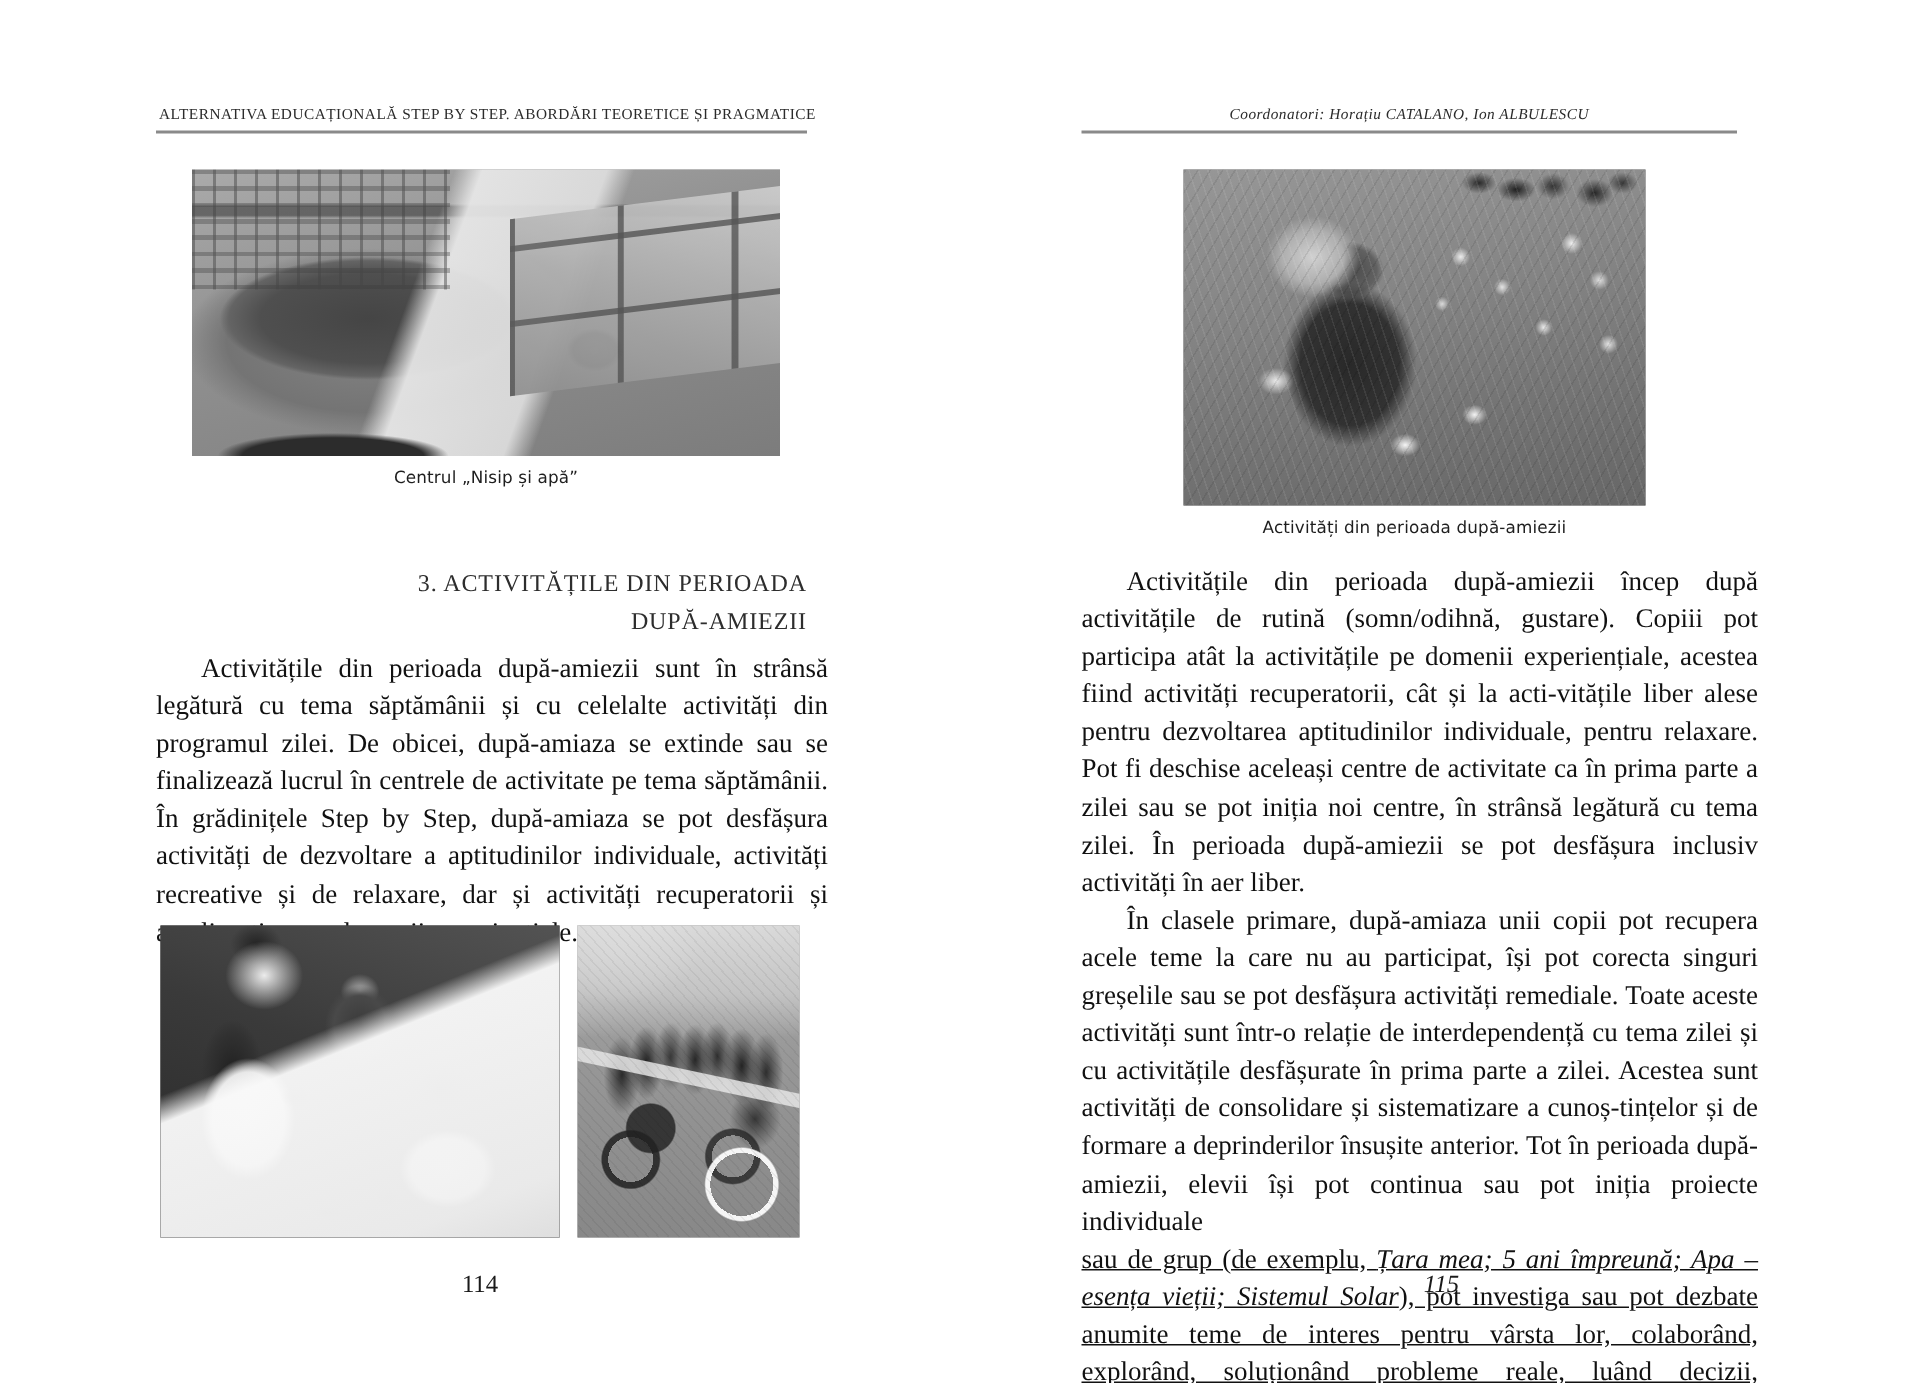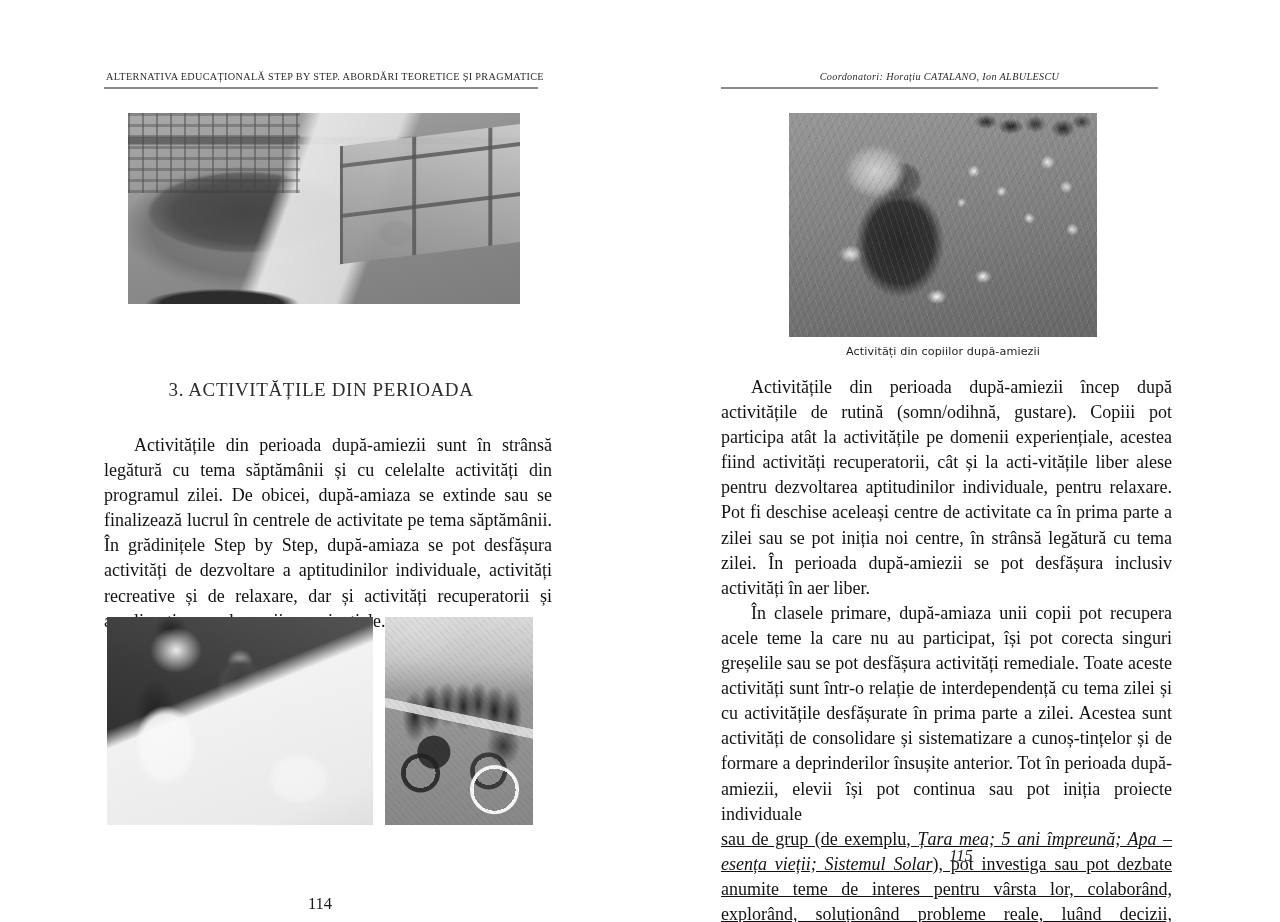--- a/index.html
+++ b/index.html
@@ -72,23 +72,23 @@
     font-family: "DejaVu Sans", sans-serif;
     font-size: 11.2px;
     letter-spacing: 0.1px;
     color: #1e1e1e;
     white-space: nowrap;
   }
 
   
   .sec-heading {
     position: absolute;
-    text-align: center;
-    font-family: "Liberation Serif", serif;
-    font-size: 19px;
+    text-align: right;
+    font-family: "Liberation Serif", serif;
+    font-size: 16px;
     letter-spacing: 0.6px;
     color: #2d2d2d;
     line-height: 25px;
   }
 
   
   .body-text {
     position: absolute;
     text-align: justify;
     text-justify: inter-word;
@@ -270,51 +270,53 @@
 <div class="page page-left">
 
   <div class="runhead runhead-left">
     <div class="runhead-text">ALTERNATIVA EDUCAȚIONALĂ STEP BY STEP. ABORDĂRI TEORETICE ȘI PRAGMATICE</div>
     <div class="runhead-rule"></div>
   </div>
 
   <div class="figure" style="left:128px; top:113px; width:392px; height:191px;">
     <div class="figure-img photo-sandwater"></div>
   </div>
+  <div class="caption" style="left:128px; top:312px; width:392px;">Centrul „Nisip și apă”</div>
 
   <div class="sec-heading" style="left:104px; top:377px; width:434px;">
     <div>3. ACTIVITĂȚILE DIN PERIOADA</div>
+    <div>DUPĂ-AMIEZII</div>
   </div>
 
   <div class="body-text" style="left:104px; top:433px; width:448px;">
     <p>Activitățile din perioada după-amiezii sunt în strânsă legătură cu tema săptămânii și cu celelalte activități din programul zilei. De obicei, după-amiaza se extinde sau se finalizează lucrul în centrele de activitate pe tema săptămânii. În grădinițele Step by Step, după-amiaza se pot desfășura activități de dezvoltare a aptitudinilor individuale, activități recreative și de relaxare, dar și activități recuperatorii și ameliorative, pe domenii experiențiale.</p>
   </div>
 
   <div class="figure" style="left:107px; top:617px; width:266px; height:208px;">
     <div class="figure-img photo-tablework"></div>
   </div>
 
   <div class="figure" style="left:385px; top:617px; width:148px; height:208px;">
     <div class="figure-img photo-outdoor"></div>
   </div>
 
-  <div class="folio" style="left:220px; top:846px;margin-top:48px;">114</div>
+  <div class="folio" style="left:220px; top:846px;">114</div>
 </div>
 
 <div class="page page-right">
 
   <div class="runhead runhead-right" style="left:81px;font-style:italic;">
     <div class="runhead-text">Coordonatori: Horațiu CATALANO, Ion ALBULESCU</div>
     <div class="runhead-rule"></div>
   </div>
 
   <div class="figure" style="left:149px; top:113px; width:308px; height:224px;">
     <div class="figure-img photo-planting"></div>
   </div>
-  <div class="caption" style="left:149px; top:345px; width:308px;">Activități din copiilor după-amiezii</div>
+  <div class="caption" style="left:149px; top:345px; width:308px;">Activități din perioada după-amiezii</div>
 
   <div class="body-text" style="left:81px; top:375px; width:451px;">
     <p>Activitățile din perioada după-amiezii încep după activitățile de rutină (somn/odihnă, gustare). Copiii pot participa atât la activitățile pe domenii experiențiale, acestea fiind activități recuperatorii, cât și la acti-vitățile liber alese pentru dezvoltarea aptitudinilor individuale, pentru relaxare. Pot fi deschise aceleași centre de activitate ca în prima parte a zilei sau se pot iniția noi centre, în strânsă legătură cu tema zilei. În perioada după-amiezii se pot desfășura inclusiv activități în aer liber.</p>
     <p>În clasele primare, după-amiaza unii copii pot recupera acele teme la care nu au participat, își pot corecta singuri greșelile sau se pot desfășura activități remediale. Toate aceste activități sunt într-o relație de interdependență cu tema zilei și cu activitățile desfășurate în prima parte a zilei. Acestea sunt activități de consolidare și sistematizare a cunoș-tințelor și de formare a deprinderilor însușite anterior. Tot în perioada după-amiezii, elevii își pot continua sau pot iniția proiecte individuale</p>
     <p class="noindent"><span>sau de grup (de exemplu, </span><i>Țara mea; 5 ani împreună; Apa – esența vieții; Sistemul Solar</i><span>), pot investiga sau pot dezbate anumite teme de interes pentru vârsta lor, colaborând, explorând, soluționând probleme reale, luând decizii, asumându-și responsabilități.</span></p>
   </div>
 
   <div class="folio" style="left:221px; top:846px;font-style:italic;">115</div>
 </div>
 

